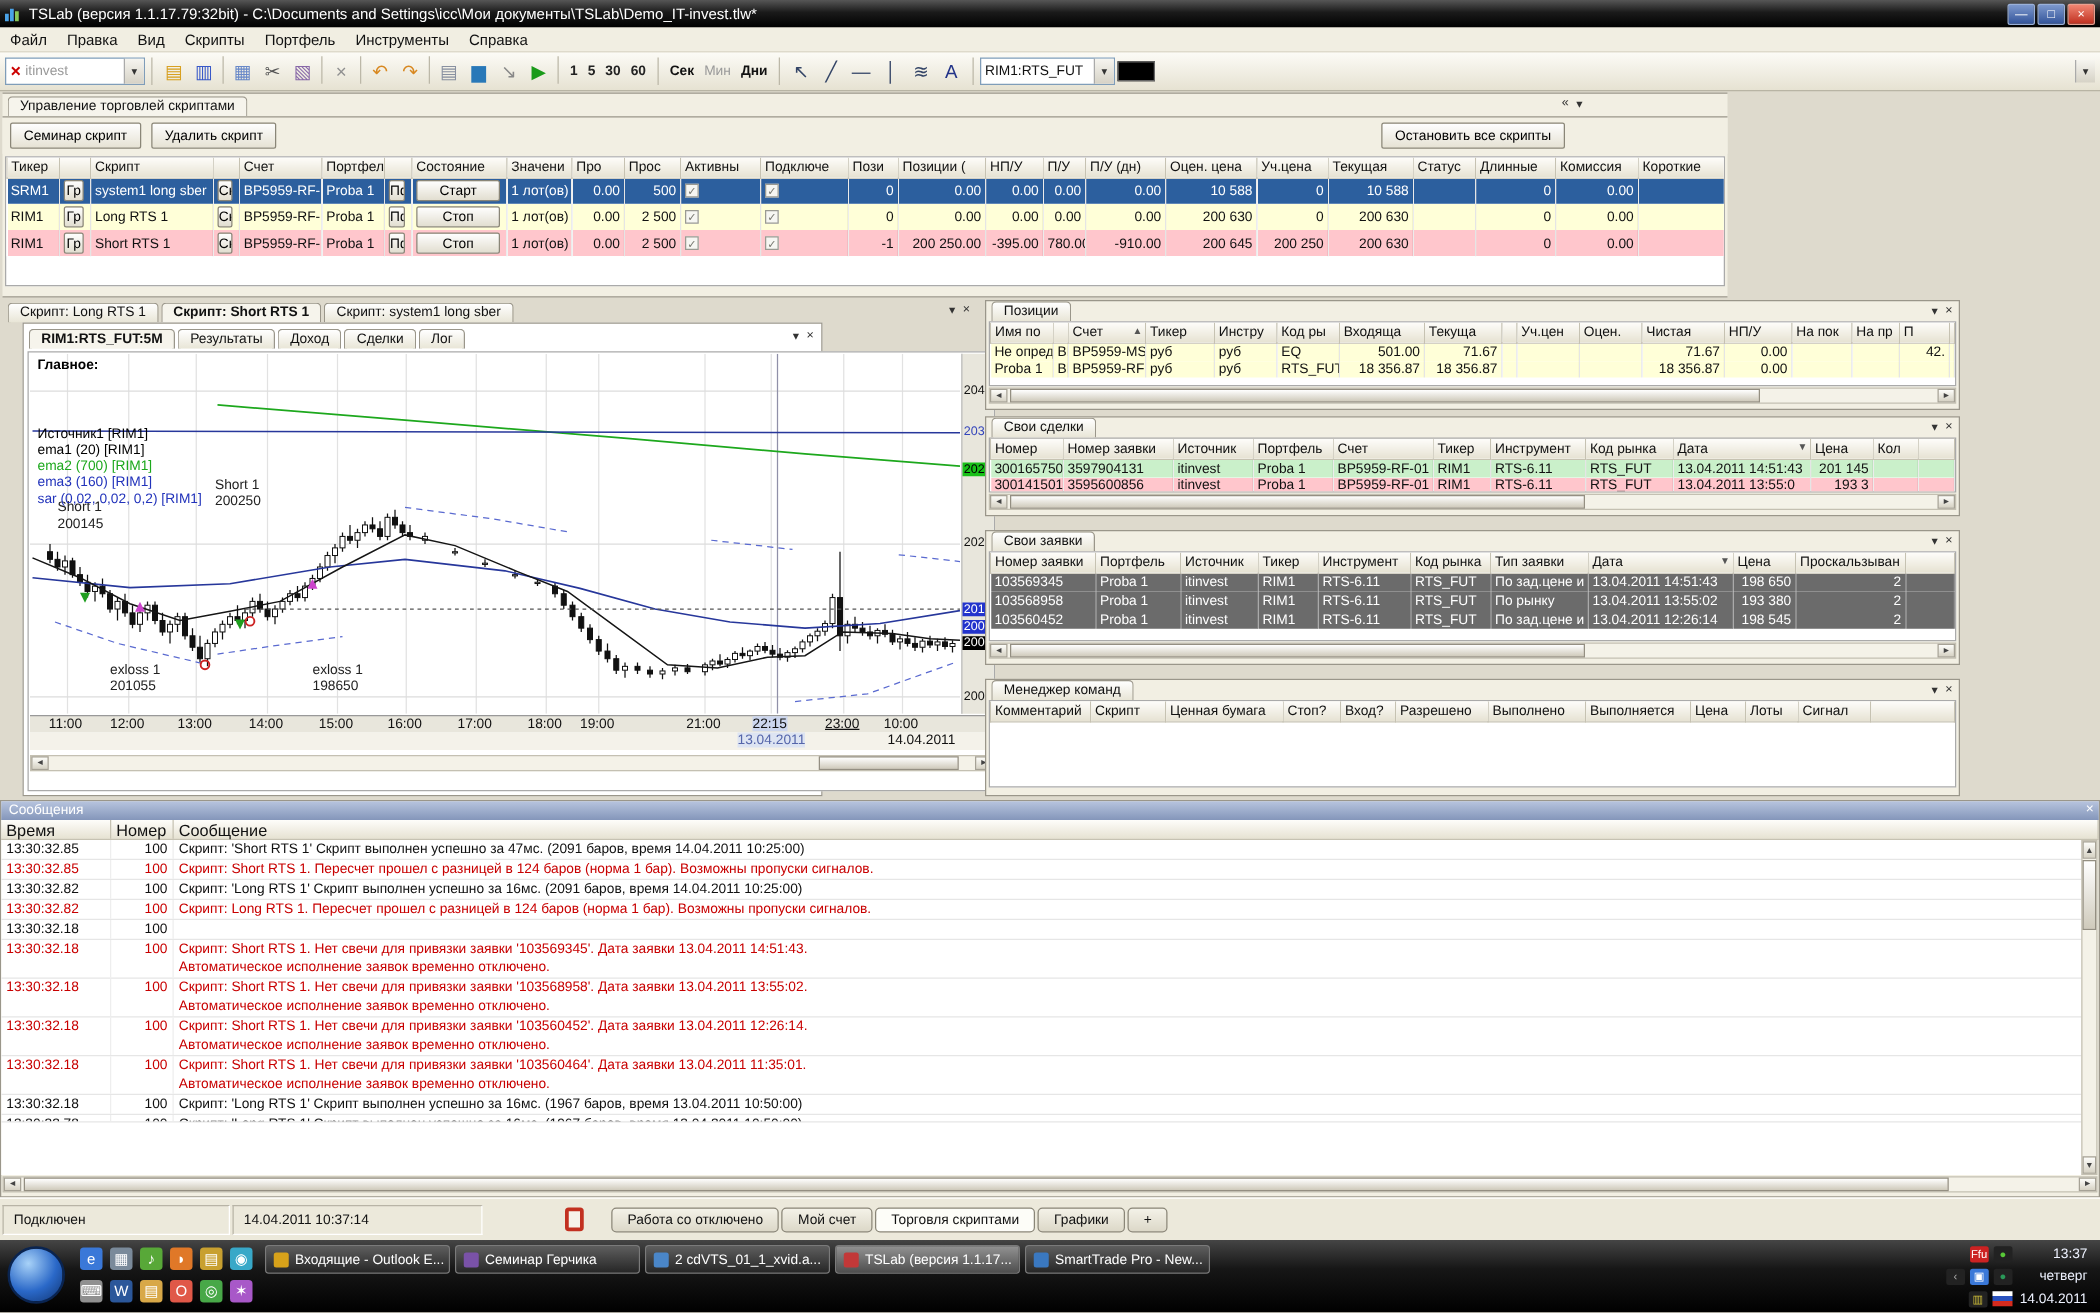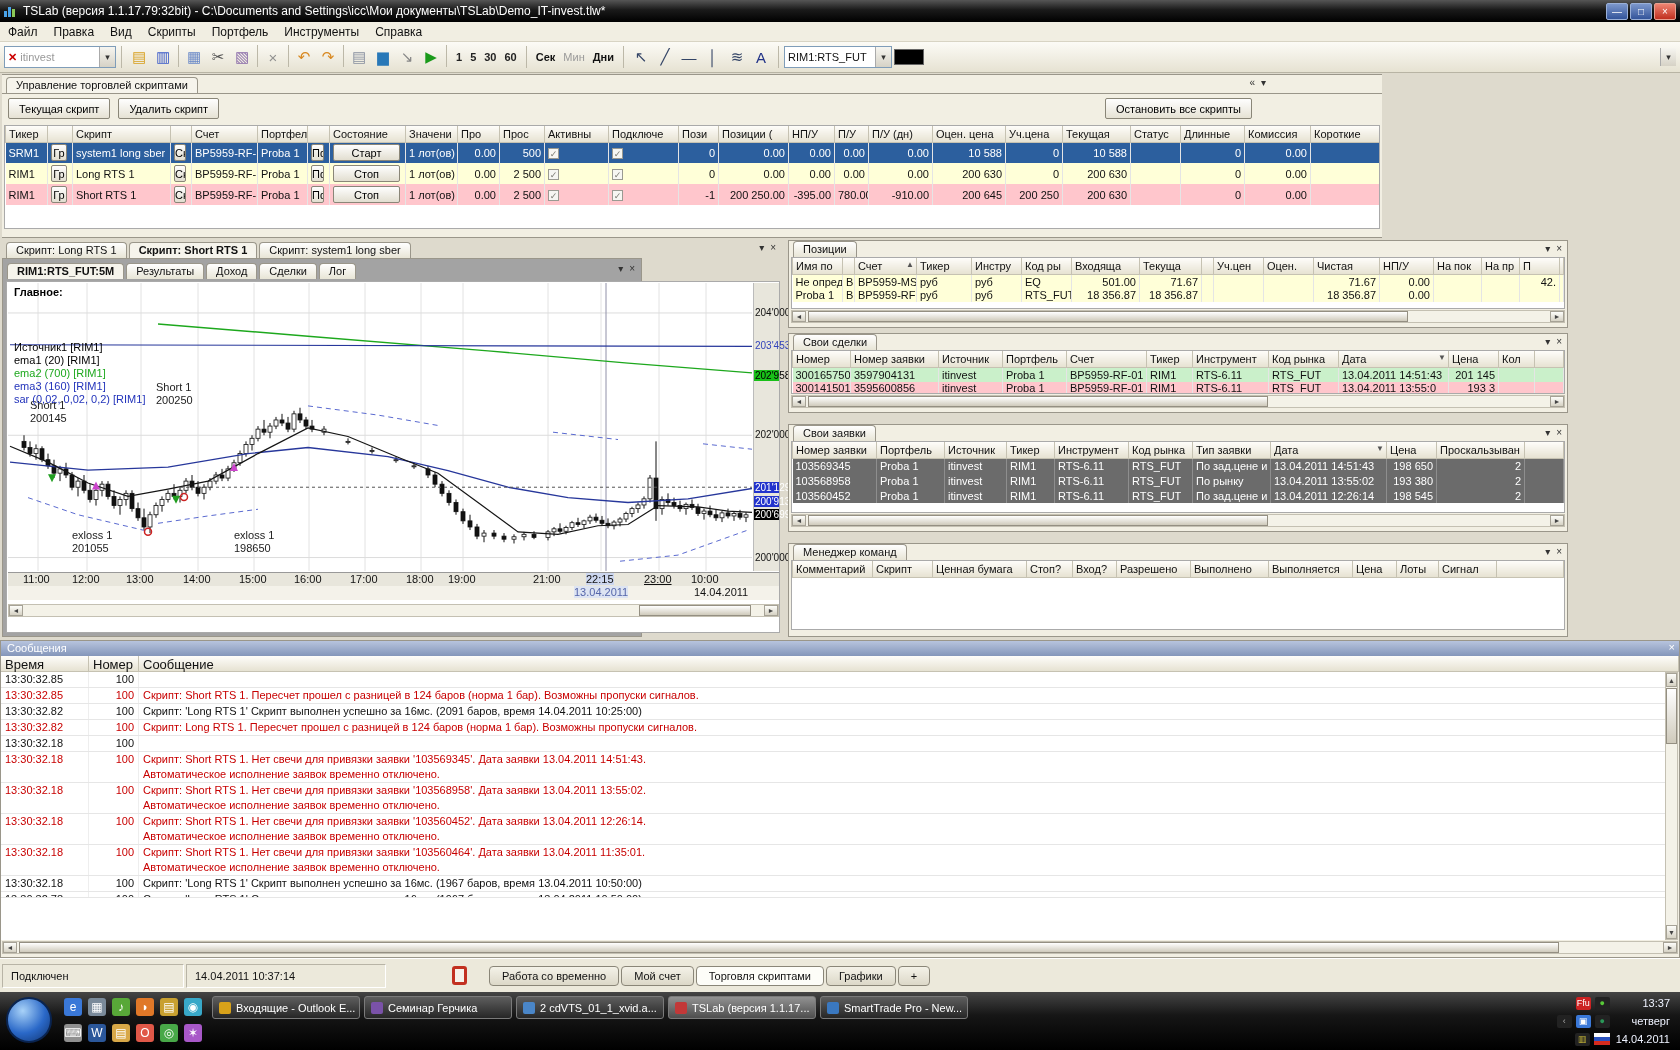--- a/index.html
+++ b/index.html
@@ -48,21 +48,21 @@
 .chk{display:inline-block;width:11px;height:11px;background:#f6f6f2;border:1px solid #9a9a92;font-size:9px;line-height:10px;text-align:center;color:#7a7a72}
 
 .hscroll{height:13px;background:#f4f2e8;border:1px solid #c4c0b2;position:relative;display:flex}
 .sb-arrow{width:14px;height:100%;background:linear-gradient(#fdfdfa,#d6d2c4);border:1px solid #a6a296;font-size:7px;display:flex;align-items:center;justify-content:center;color:#444}
 .sb-thumb{position:absolute;top:0;height:11px;background:linear-gradient(#fff,#cfcabb);border:1px solid #948f82}
 .vscroll{width:13px;background:#f4f2e8;border:1px solid #c4c0b2;position:absolute;display:flex;flex-direction:column;justify-content:space-between}
 .sb-varrow{height:14px;width:100%;background:linear-gradient(#fdfdfa,#d6d2c4);border:1px solid #a6a296;font-size:7px;display:flex;align-items:center;justify-content:center;color:#444}
 .sb-vthumb{position:absolute;left:0;width:11px;background:linear-gradient(#fff,#cfcabb);border:1px solid #948f82}
 
 .chartpanel{position:absolute;left:2px;top:240px;width:782px;height:397px}
-.chartinner{position:absolute;left:0;top:18px;width:640px;height:379px;background:#a3a3a3;border:1px solid #9a968a}
+.chartinner{position:absolute;left:16px;top:18px;width:640px;height:379px;background:#ffffff;border:1px solid #9a968a}
 .chartbox{position:absolute;left:3px;top:22px;width:774px;height:352px;background:#fff;border:1px solid #aaa}
 #chart-wrap{position:absolute;left:1px;top:1px;width:744px;height:288px}
 #chart-legend{position:absolute;left:6px;top:3px;font-size:11px;line-height:13px;background:transparent}
 #price-col{position:absolute;left:746px;top:1px;width:26px;height:288px;background:#e8e6dc;border-left:1px solid #bbb;font-size:10px}
 .plabel{position:absolute;left:0;width:100%;padding:0 1px;white-space:nowrap}
 .plabel.bluetext{color:#3344bb}
 .plabel.greenbg{background:#18c018;color:#000}
 .plabel.bluebg{background:#2233cc;color:#fff}
 .plabel.blackbg{background:#000;color:#fff}
 #time-strip{position:absolute;left:1px;top:290px;width:771px;height:14px;background:#e8e6dc;border-top:1px solid #999;font-size:11px}
@@ -197,21 +197,21 @@
 
 <div class="panel" style="left:2px;top:74px;width:1380px;height:164px;border-left:none;border-right:none">
   <div class="ftabrow">
     <span class="ftab active" style="font-weight:normal">Управление торговлей скриптами</span>
     <span class="corner" style="right:116px">
       <span>«</span>
       <span>▾</span>
     </span>
   </div>
   <div style="position:relative;height:30px;border-top:1px solid #9a968a;background:#f2efe3;display:flex;align-items:center;gap:8px;padding:0 6px">
-    <button class="pbtn">Текущая скрипт</button>
+    <button class="pbtn">Семинар скрипт</button>
     <button class="pbtn">Удалить скрипт</button>
     <button class="pbtn" style="position:absolute;right:130px">Остановить все скрипты</button>
   </div>
   <div style="margin:2px 2px 0;background:#fff;border:1px solid #aaa;height:104px;overflow:hidden">
       <table class="grid">
         <colgroup>
           <col style="width: 42px;">
           <col style="width: 25px;">
           <col style="width: 98px;">
           <col style="width: 21px;">
@@ -997,20 +997,23 @@
   </div>
   <div class="msgs-head">
     <span class="mh-t">Время</span>
     <span class="mh-n">Номер</span>
     <span style="flex:1">Сообщение</span>
   </div>
   <div class="msgbody">
       <div class="msg-row ">
         <span class="mt">13:30:32.85</span>
         <span class="mn">100</span>
+        <div class="mm">
+          <div>Скрипт: 'Short RTS 1' Скрипт выполнен успешно за 47мс. (2091 баров, время 14.04.2011 10:25:00)</div>
+        </div>
       </div>
       <div class="msg-row red">
         <span class="mt">13:30:32.85</span>
         <span class="mn">100</span>
         <div class="mm">
           <div>Скрипт: Short RTS 1. Пересчет прошел с разницей в 124 баров (норма 1 бар). Возможны пропуски сигналов.</div>
         </div>
       </div>
       <div class="msg-row ">
         <span class="mt">13:30:32.82</span>
@@ -1087,21 +1090,21 @@
     <span class="sb-thumb" style="left:16px;width:1540px"></span>
     <span class="sb-arrow" style="margin-left:auto">►</span>
   </div>
 </div>
 
 <div class="statusbar">
   <span class="scell" style="width:182px">Подключен</span>
   <span class="scell" style="width:200px">14.04.2011 10:37:14</span>
   <span class="rec"></span>
   <span class="pagetabs">
-      <span class="pagetab">Работа со временно</span>
+      <span class="pagetab">Работа со отключено</span>
       <span class="pagetab">Мой счет</span>
       <span class="pagetab active">Торговля скриптами</span>
       <span class="pagetab">Графики</span>
       <span class="pagetab">+</span>
     </span>
 </div>
 
 <div class="taskbar">
   <span class="orb"></span>
   <span class="ql" style="top:6px">

